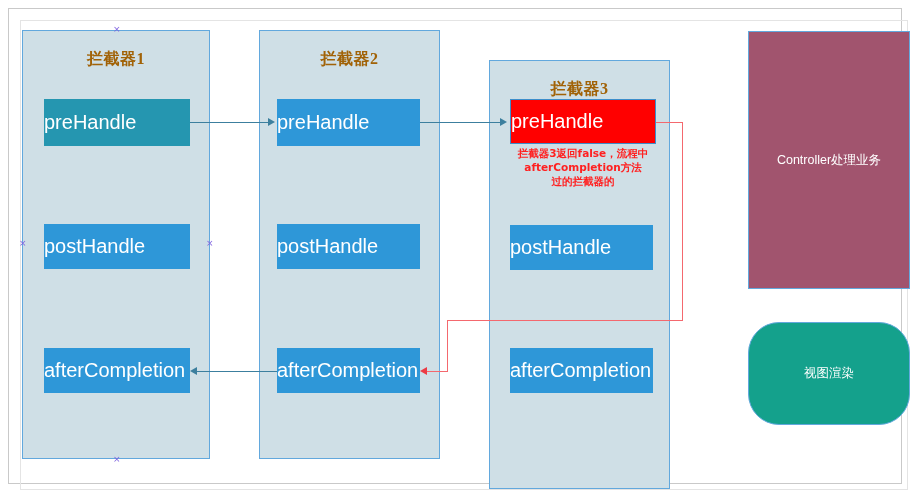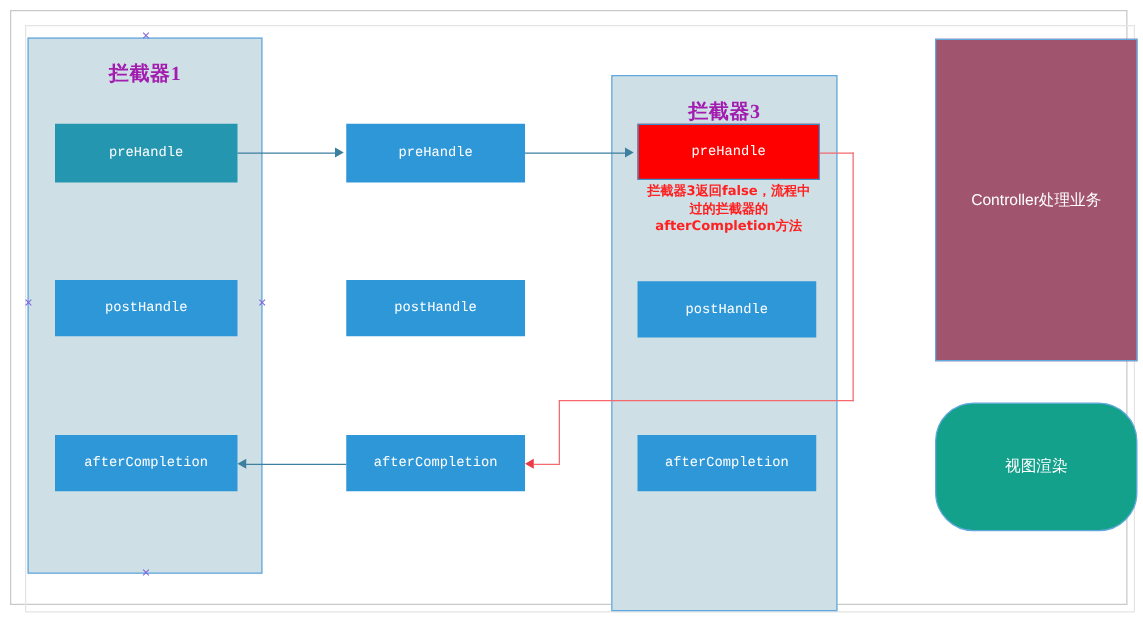--- a/index.html
+++ b/index.html
@@ -48,35 +48,34 @@
   }
   .panel-title {
     position: absolute;
     left: 0;
     right: 0;
     top: 18px;
     text-align: center;
     font-family: "Liberation Serif", serif;
     font-size: 16px;
     font-weight: bold;
-    color: #a21caf;
+    color: #a16207;
     letter-spacing: 0.5px;
   }
 
   
   .mbox {
     position: absolute;
     box-sizing: border-box;
     display: flex;
     align-items: center;
-    justify-content: center;
+    justify-content: flex-start;
     color: #ffffff;
-    font-size: 11px;
+    font-size: 20px;
     white-space: nowrap;
-    font-family: Liberation Mono, monospace;
   }
   .mbox.blue   { background: #2e97d8; }
   .mbox.teal   { background: #2596b0; }
   .mbox.red    { background: #ff0000; border: 1px solid #3c8ecb; }
 
   
   .sidebox {
     position: absolute;
     box-sizing: border-box;
     border: 1px solid #62a8dd;
@@ -164,20 +163,23 @@
   <div class="mbox teal" style="left:44px; top:99px; width:146px; height:47px;">
     <span>preHandle</span>
   </div>
   <div class="mbox blue" style="left:44px; top:224px; width:146px; height:45px;">
     <span>postHandle</span>
   </div>
   <div class="mbox blue" style="left:44px; top:348px; width:146px; height:45px;">
     <span>afterCompletion</span>
   </div>
 
+  <div class="panel" style="left:259px; top:30px; width:181px; height:429px;">
+    <div class="panel-title">拦截器2</div>
+  </div>
   <div class="mbox blue" style="left:277px; top:99px; width:143px; height:47px;">
     <span>preHandle</span>
   </div>
   <div class="mbox blue" style="left:277px; top:224px; width:143px; height:45px;">
     <span>postHandle</span>
   </div>
   <div class="mbox blue" style="left:277px; top:348px; width:143px; height:45px;">
     <span>afterCompletion</span>
   </div>
 
@@ -189,22 +191,22 @@
   </div>
   <div class="mbox blue" style="left:510px; top:225px; width:143px; height:45px;">
     <span>postHandle</span>
   </div>
   <div class="mbox blue" style="left:510px; top:348px; width:143px; height:45px;">
     <span>afterCompletion</span>
   </div>
 
   <div id="annotation">
     <div>拦截器3返回false，流程中</div>
+    <div>afterCompletion方法</div>
     <div>过的拦截器的</div>
-    <div>afterCompletion方法</div>
   </div>
 
   <div class="sidebox mauve" style="left:748px; top:31px; width:162px; height:258px;">
     <span>Controller处理业务</span>
   </div>
   <div class="sidebox green" style="left:748px; top:322px; width:162px; height:103px;border-radius:31px;">
     <span>视图渲染</span>
   </div>
 
   <div class="line h" style="left:190px; top:122px; width:80px;"></div>

